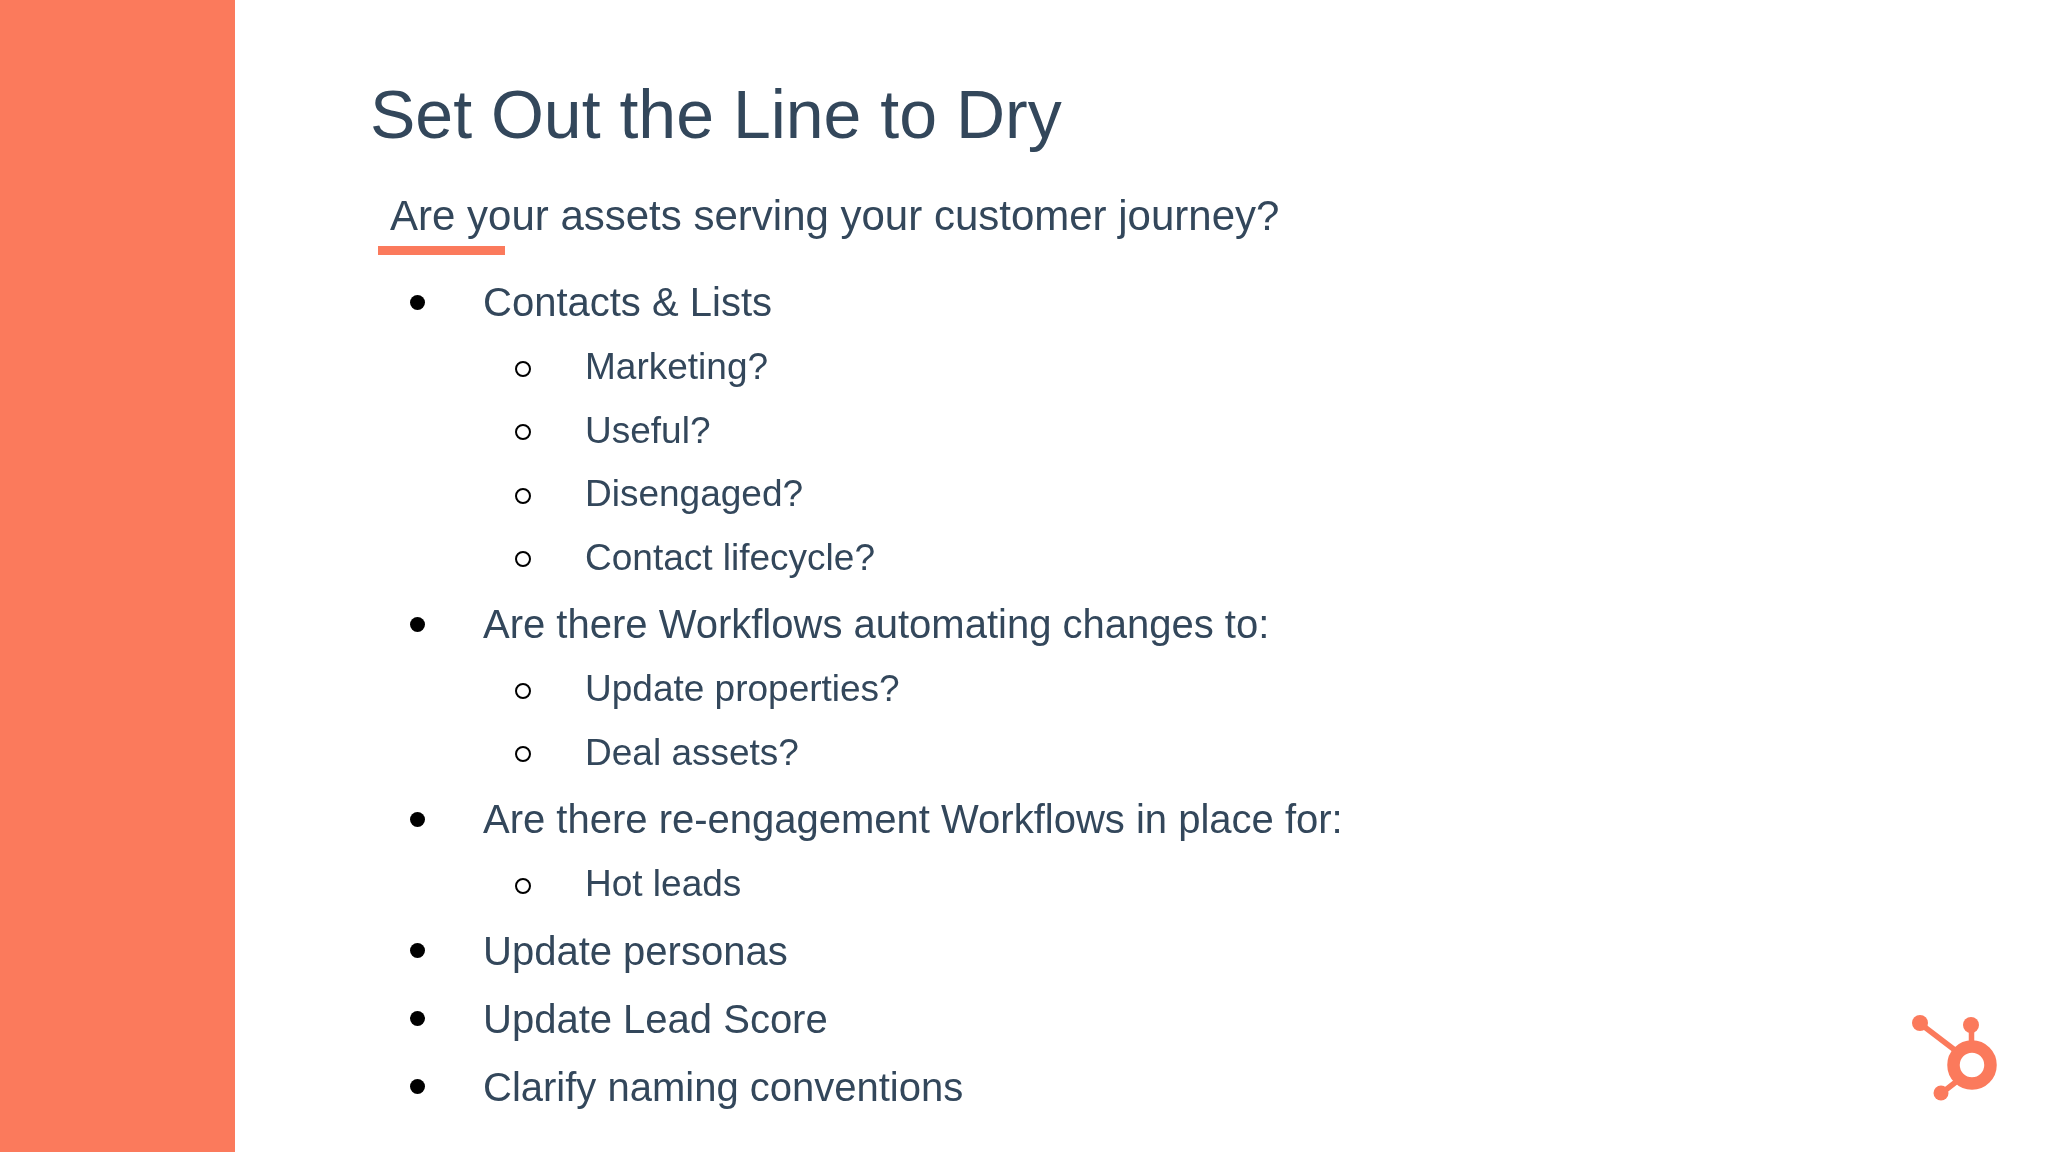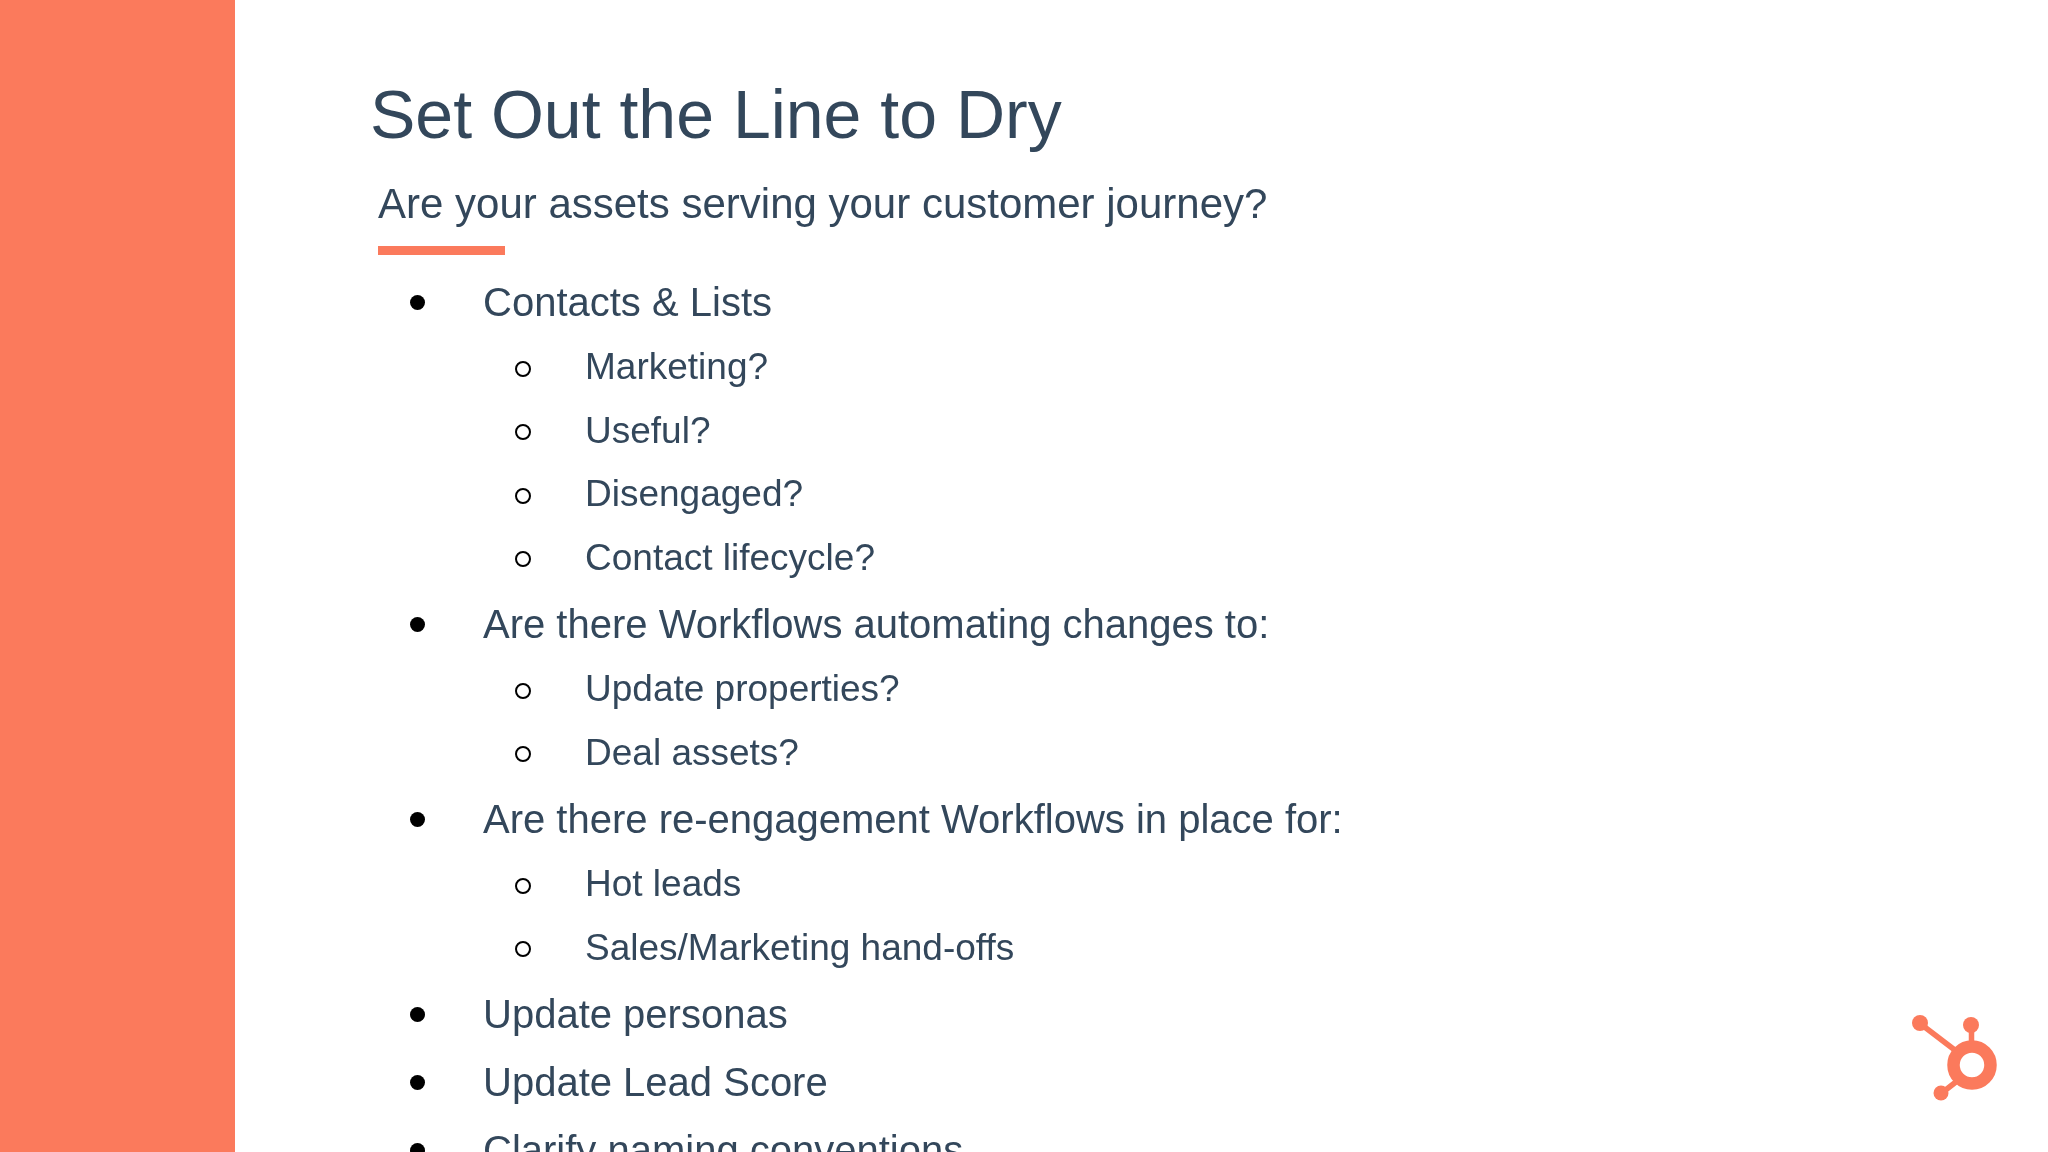--- a/index.html
+++ b/index.html
@@ -25,21 +25,21 @@
     font-size: 68px;
     font-weight: 400;
     line-height: 1;
     letter-spacing: 0px;
     color: var(--text, #33475b);
     white-space: nowrap;
   }
   .subtitle {
     position: absolute;
     left: 378px; top: 183px;
-    margin: 0;
+    margin: 12px;
     font-size: 42px;
     font-weight: 400;
     line-height: 1;
     color: var(--text, #33475b);
     white-space: nowrap;
   }
   .rule {
     position: absolute;
     left: 378px; top: 246px;
     width: 127px; height: 9px;
@@ -132,24 +132,20 @@
         <span class="txt">Deal assets?</span>
       </li>
       <li class="item l1">
         <span class="marker"></span>
         <span class="txt">Are there re-engagement Workflows in place for:</span>
       </li>
       <li class="item l2">
         <span class="marker"></span>
         <span class="txt">Hot leads</span>
       </li>
-      <li class="item l2">
-        <span class="marker"></span>
-        <span class="txt">Sales/Marketing hand-offs</span>
-      </li>
       <li class="item l1">
         <span class="marker"></span>
         <span class="txt">Update personas</span>
       </li>
       <li class="item l1">
         <span class="marker"></span>
         <span class="txt">Update Lead Score</span>
       </li>
       <li class="item l1">
         <span class="marker"></span>

